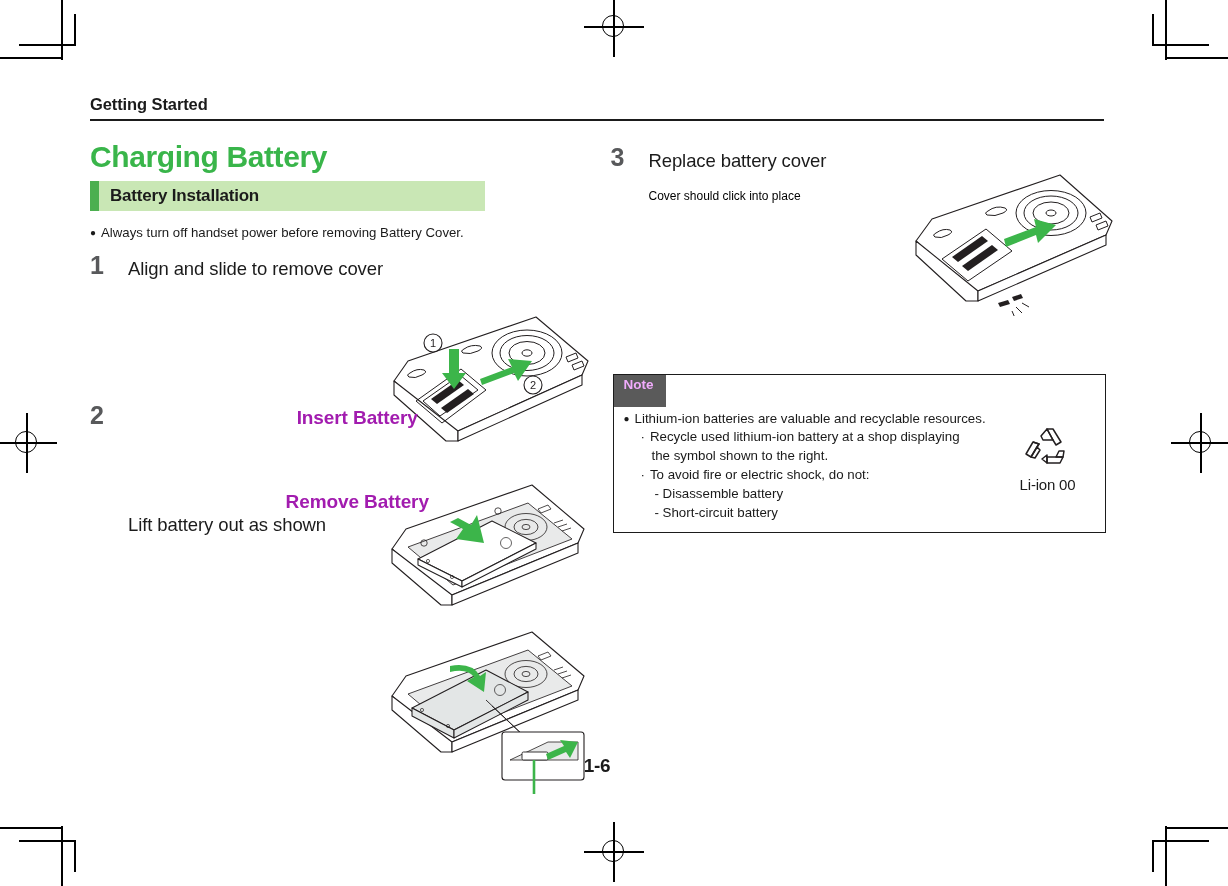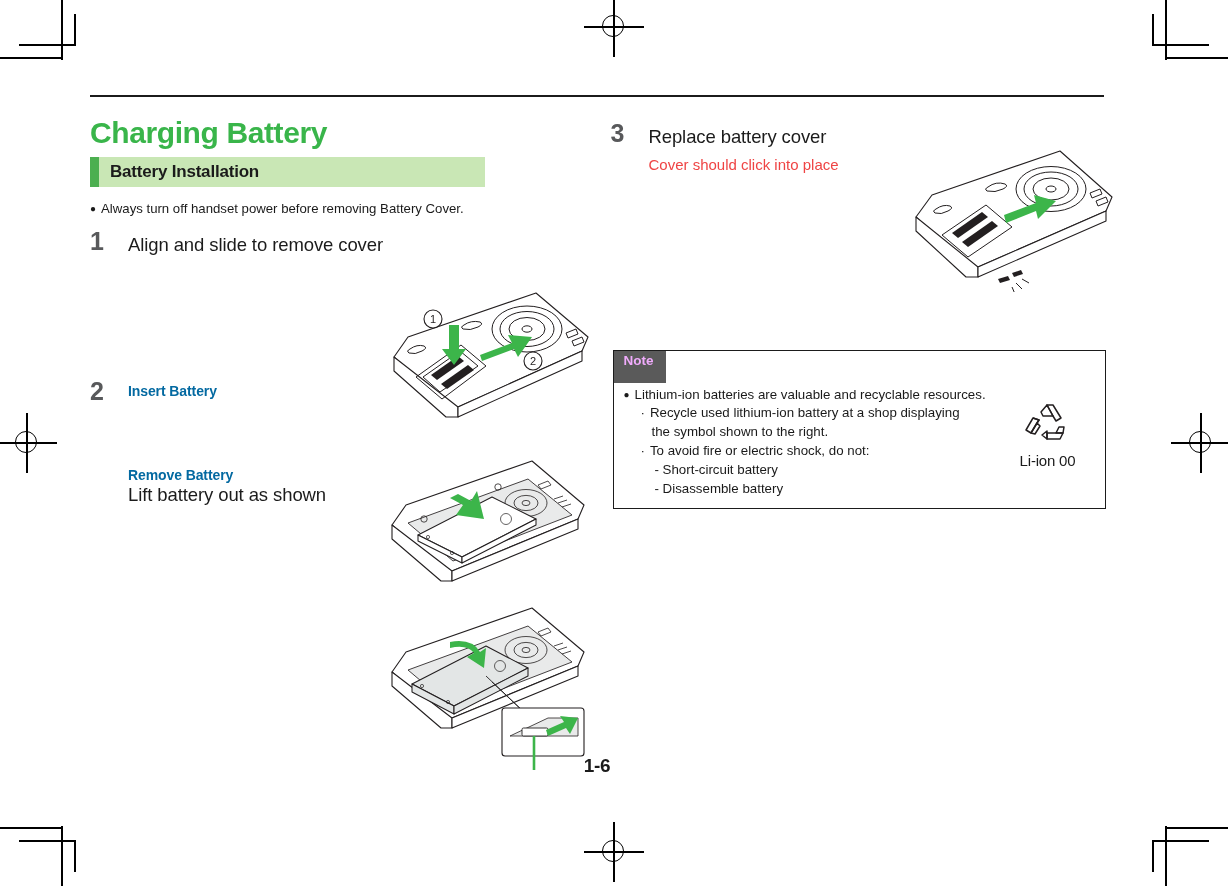--- a/index.html
+++ b/index.html
@@ -138,30 +138,31 @@
   .step-body {
     padding-left: 38px;
   }
   .step-title {
     font-size: 18.5px;
     line-height: 1.3;
     color: #1b1b1b;
     letter-spacing: -0.1px;
   }
   .step-sub {
-    font-size: 15px;
-    color: #ef4444;
+    font-size: 12px;
+    color: #000000;
     line-height: 1.35;
-    margin-top: 6px;
+    margin-top: 15px;
   }
   .sub-head {
-    font-size: 14px;
-    font-weight: bold;
-    color: #0369a1;
+    font-size: 19px;
+    font-weight: bold;
+    color: #a21caf;
     letter-spacing: -0.1px;
+    text-align: center;
   }
   .sub-text {
     font-size: 18.5px;
     line-height: 1.3;
     color: #1b1b1b;
     letter-spacing: -0.1px;
     max-width: 290px;
   }
 
   .fig { position: absolute; }
@@ -272,20 +273,21 @@
   </div>
   <div class="reg" style="left:1171px;top:413px;">
     <div class="rh"></div>
       <div class="rv"></div>
       <div class="rc"></div>
   </div>
 </div>
 
 <div class="page">
 
+  <div class="running-head">Getting Started</div>
   <div class="head-rule"></div>
 
   <div class="columns">
 
     <div class="col-left">
 
       <h1 class="chapter-title">Charging Battery</h1>
 
       <div class="section-bar">
         <div class="accent"></div>
@@ -528,22 +530,22 @@
           <div class="note-sub">
             <span class="tick">·</span>
             <span>Recycle used lithium-ion battery at a shop displaying</span>
           </div>
           <div class="note-cont">the symbol shown to the right.</div>
 
           <div class="note-sub">
             <span class="tick">·</span>
             <span>To avoid fire or electric shock, do not:</span>
           </div>
+          <div class="note-sub2">- Disassemble battery</div>
           <div class="note-sub2">- Short-circuit battery</div>
-          <div class="note-sub2">- Disassemble battery</div>
 
           <div class="recycle-wrap">
             <svg width="48" height="42" viewBox="0 0 48 42">
               <g fill="none" stroke="#231f20" stroke-width="1.5" stroke-linejoin="round">
                 <path d="M24 4 L30 15 L26 15 L20 15 L18 11 Z"></path>
                 <path d="M30 15 L24 4 L30 4 L38 17 L33 20 Z"></path>
                 <path d="M8 32 L14 22 L17 25 L12 33 Z"></path>
                 <path d="M14 22 L8 32 L3 29 L10 17 L16 19 Z"></path>
                 <path d="M40 32 L33 32 L36 26 L41 26 Z"></path>
                 <path d="M33 32 L40 32 L37 38 L24 38 L24 32 Z"></path>

